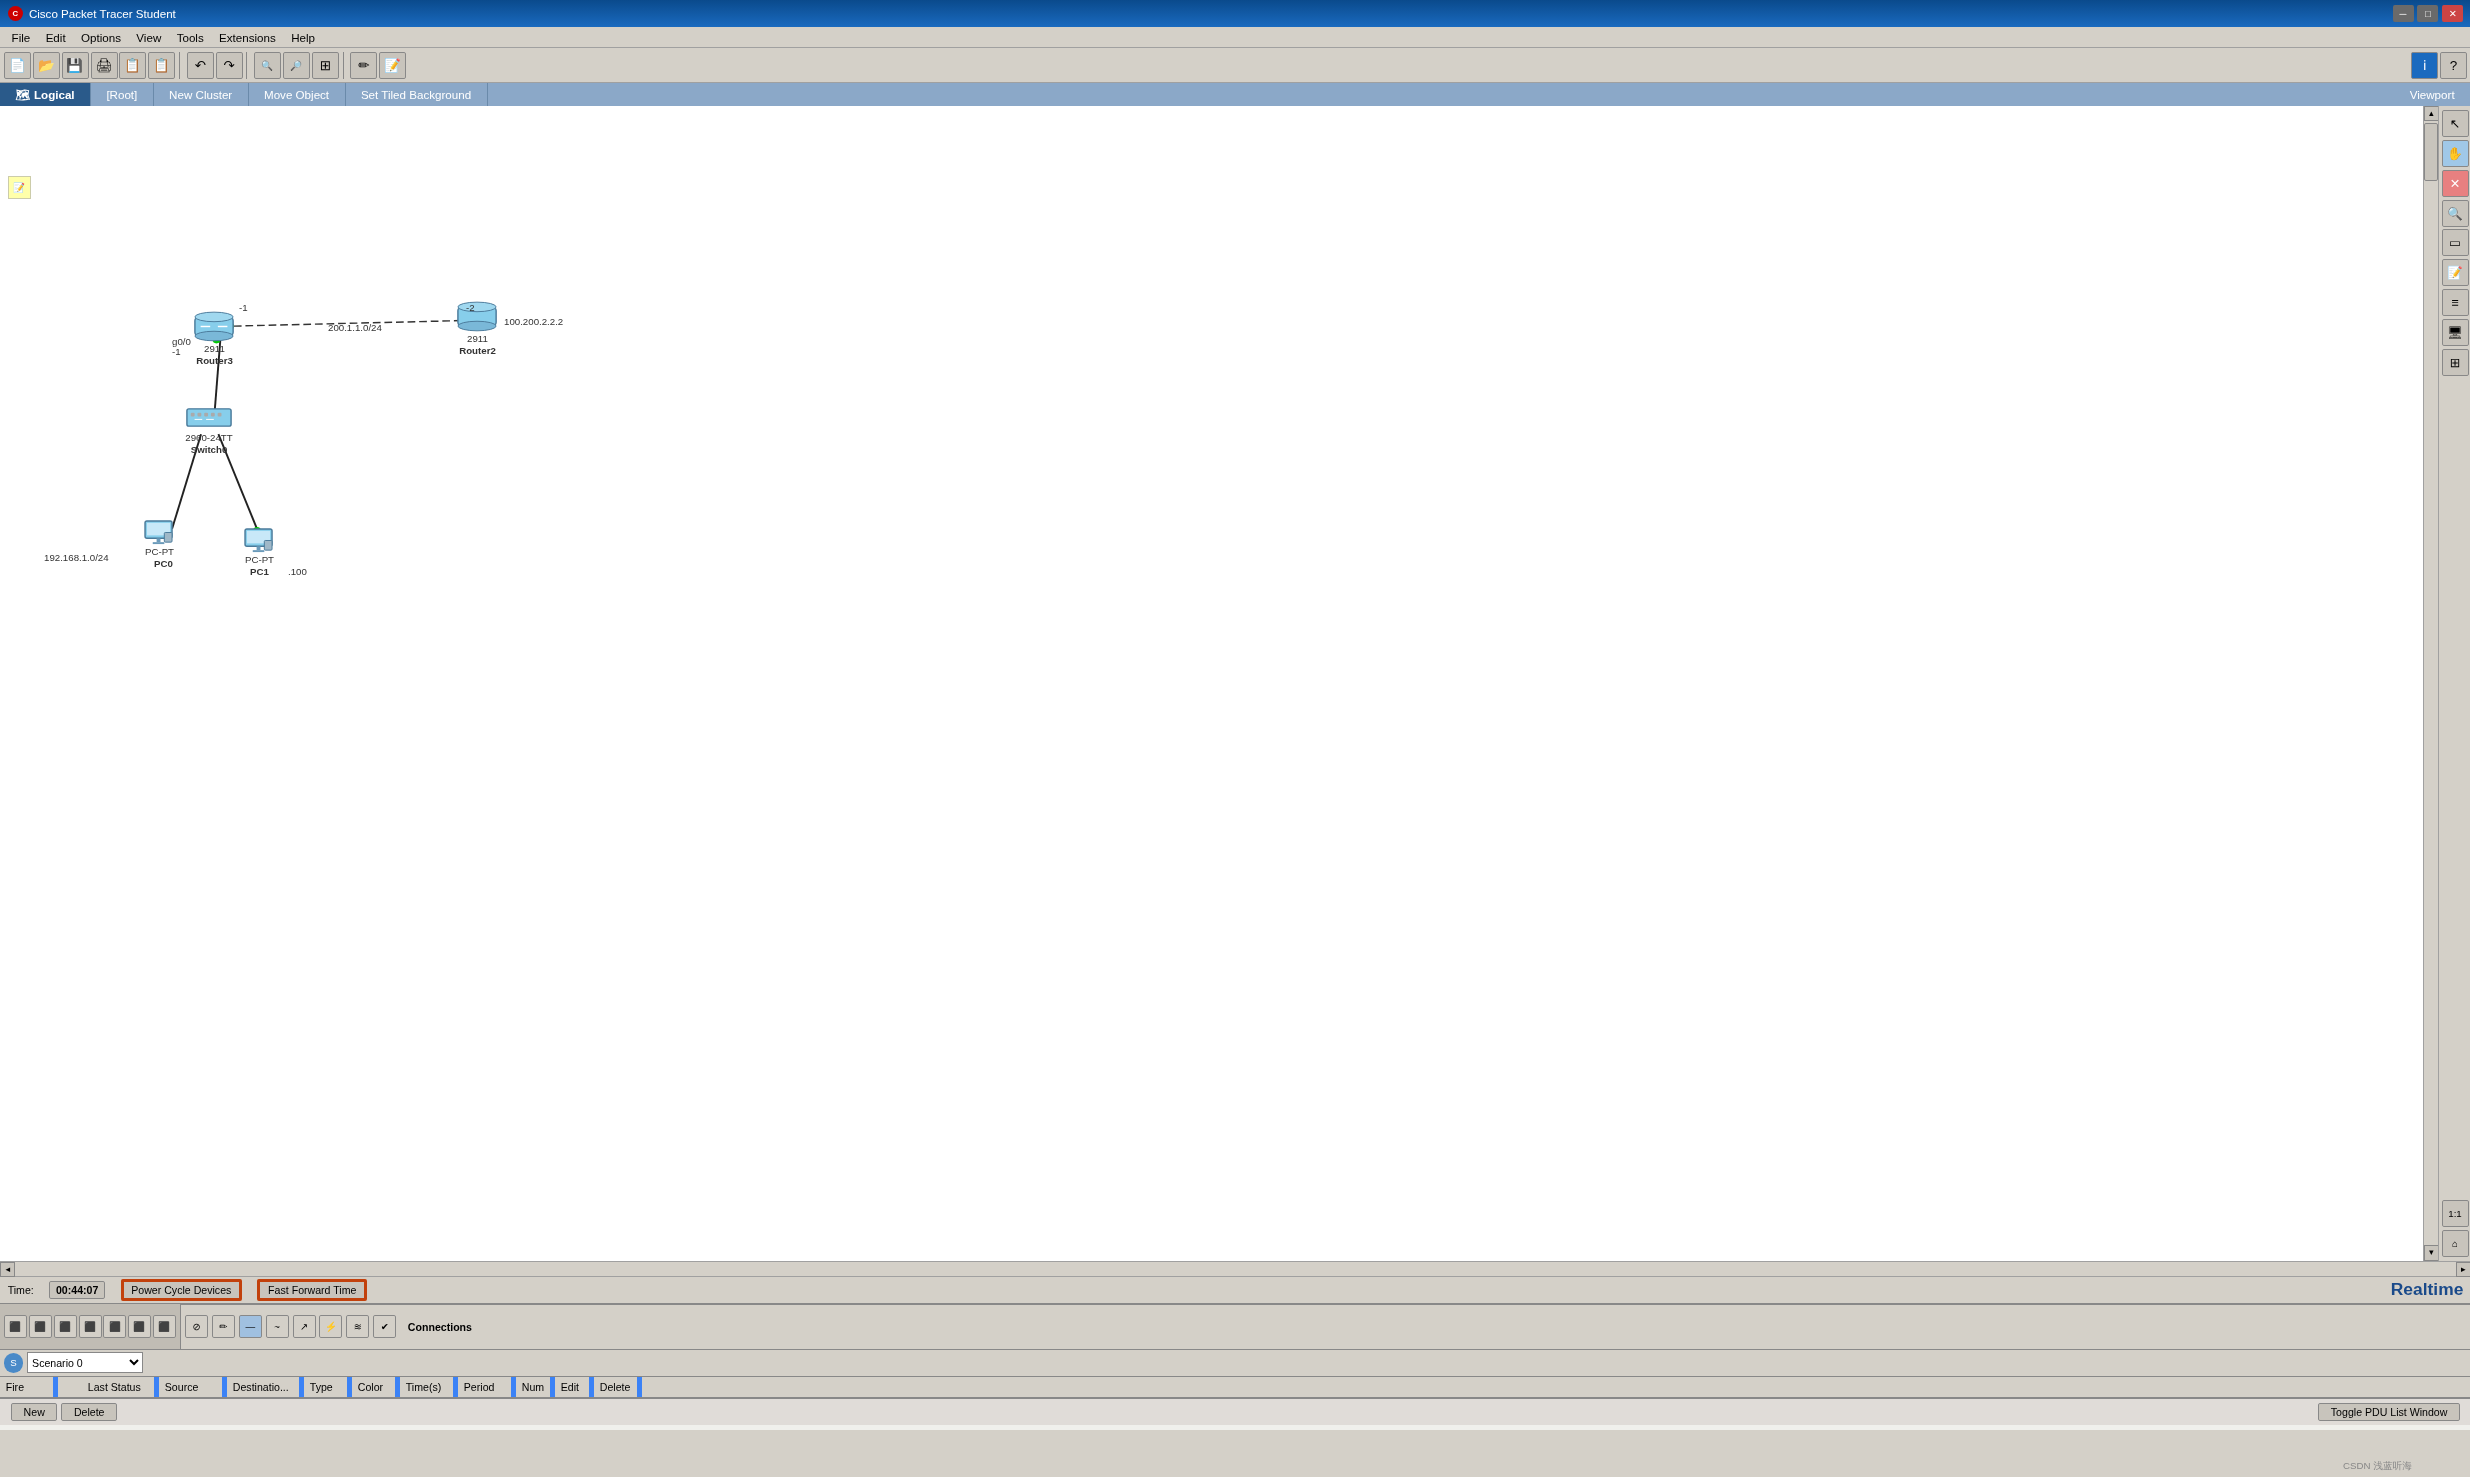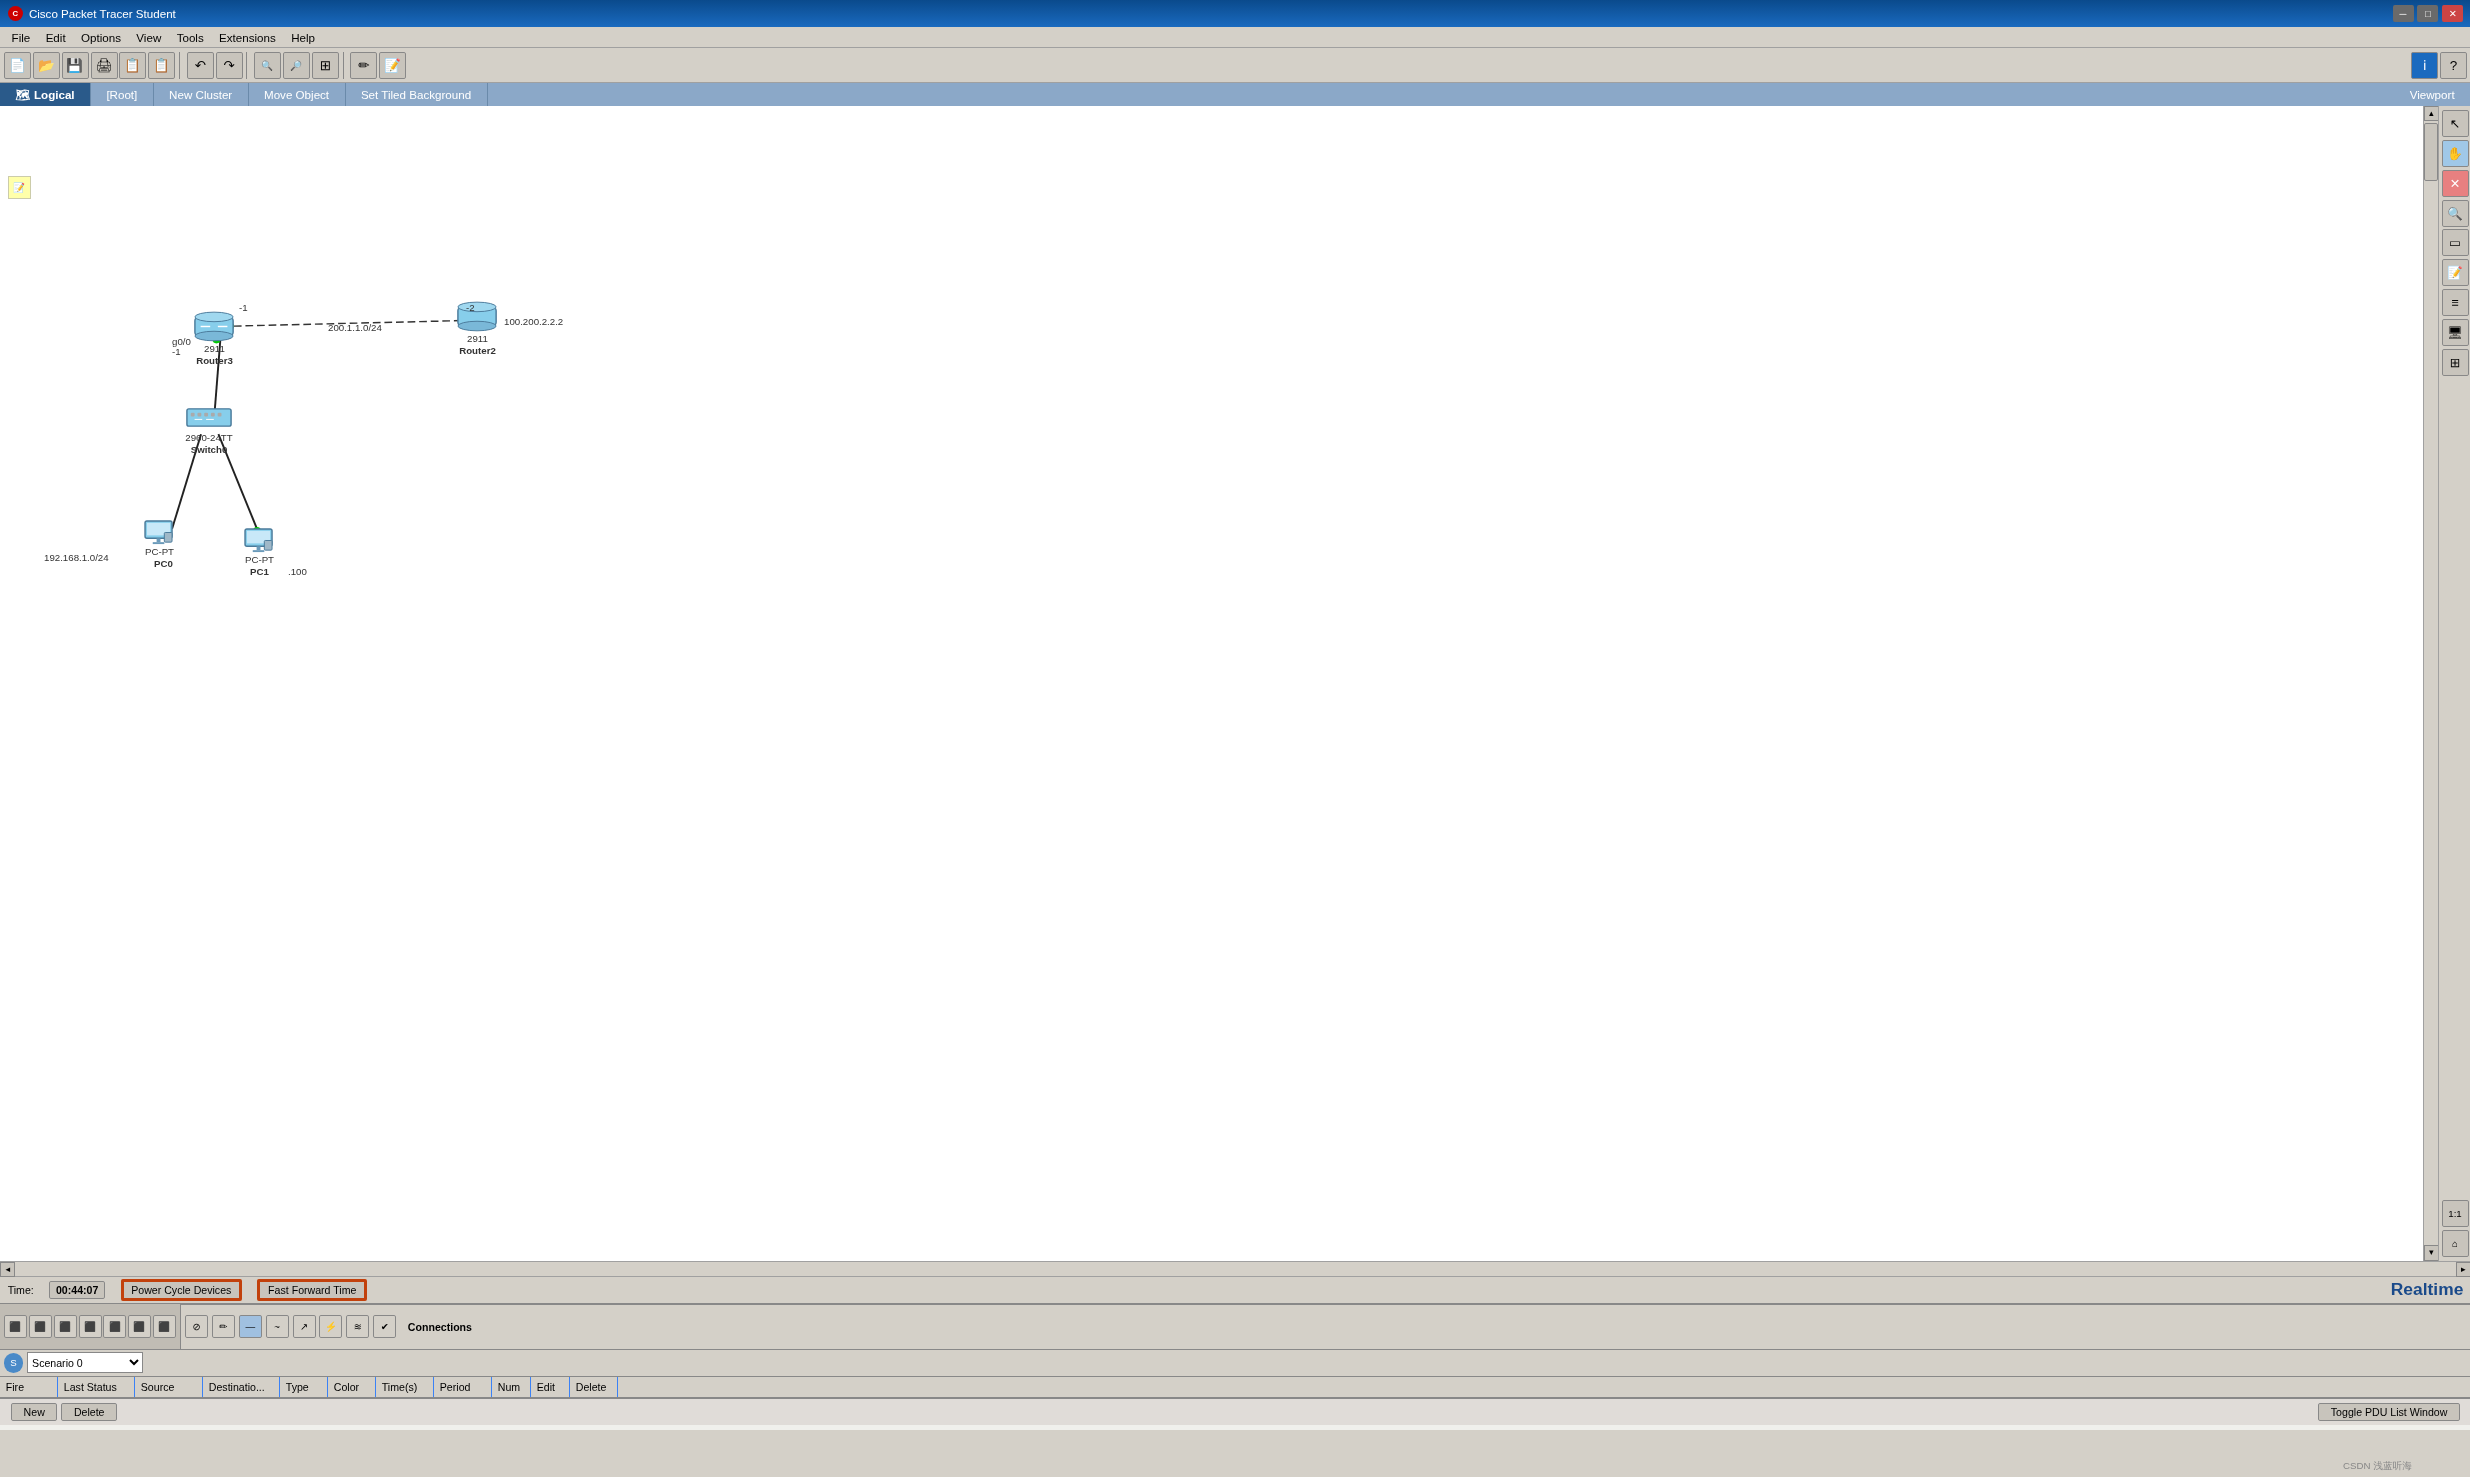--- a/index.html
+++ b/index.html
@@ -186,21 +186,21 @@
     #pdu-table-header {
       display: flex;
       align-items: center;
       background: #d4d0c8;
       height: 21px;
       font-size: 10.6px;
       border-bottom: 1px solid #888;
     }
     .pdu-col {
       padding: 1.9px 5.8px;
-      border-right: 1px solid #3b82f6;
+      border-right: 5px solid #3b82f6;
       height: 100%;
       display: flex; align-items: center;
     }
     #pdu-actions {
       height: 27px;
       display: flex;
       align-items: center;
       padding: 11px;
       gap: 3.9px;
       background: #e0dcd8;
@@ -555,21 +555,21 @@
 <div id="pdu-panel">
   <div id="pdu-toolbar">
     <div style="width:19.3px;height:19.3px;background:#4a8ac8;border-radius:50%;display:flex;align-items:center;justify-content:center;color:white;font-size:9.7px;">S</div>
     <select id="scenario-select">
       <option>Scenario 0</option>
     </select>
     <div style="flex:1;"></div>
   </div>
   <div id="pdu-table-header">
     <div class="pdu-col" style="width:58px;">Fire</div>
-    <div class="pdu-col" style="width:77px;">Last Status</div>
+    <div class="pdu-col" style="width:77px;margin-left:24px;">Last Status</div>
     <div class="pdu-col" style="width:68px;">Source</div>
     <div class="pdu-col" style="width:77px;">Destinatio...</div>
     <div class="pdu-col" style="width:48px;">Type</div>
     <div class="pdu-col" style="width:48px;">Color</div>
     <div class="pdu-col" style="width:58px;">Time(s)</div>
     <div class="pdu-col" style="width:58px;">Period</div>
     <div class="pdu-col" style="width:39px;">Num</div>
     <div class="pdu-col" style="width:39px;">Edit</div>
     <div class="pdu-col" style="width:48px;">Delete</div>
   </div>

